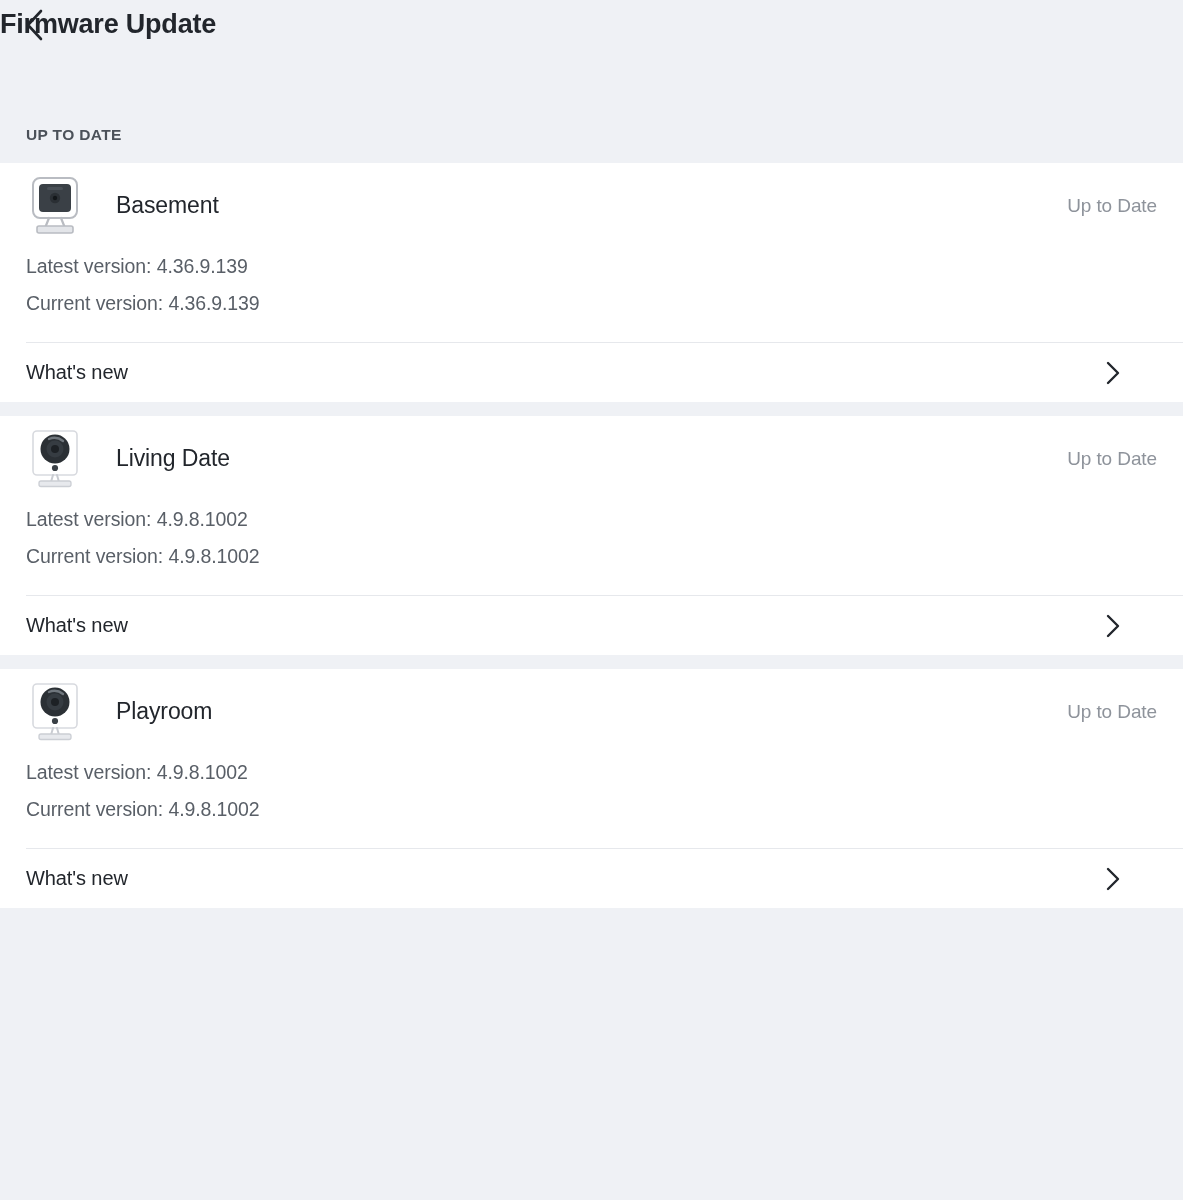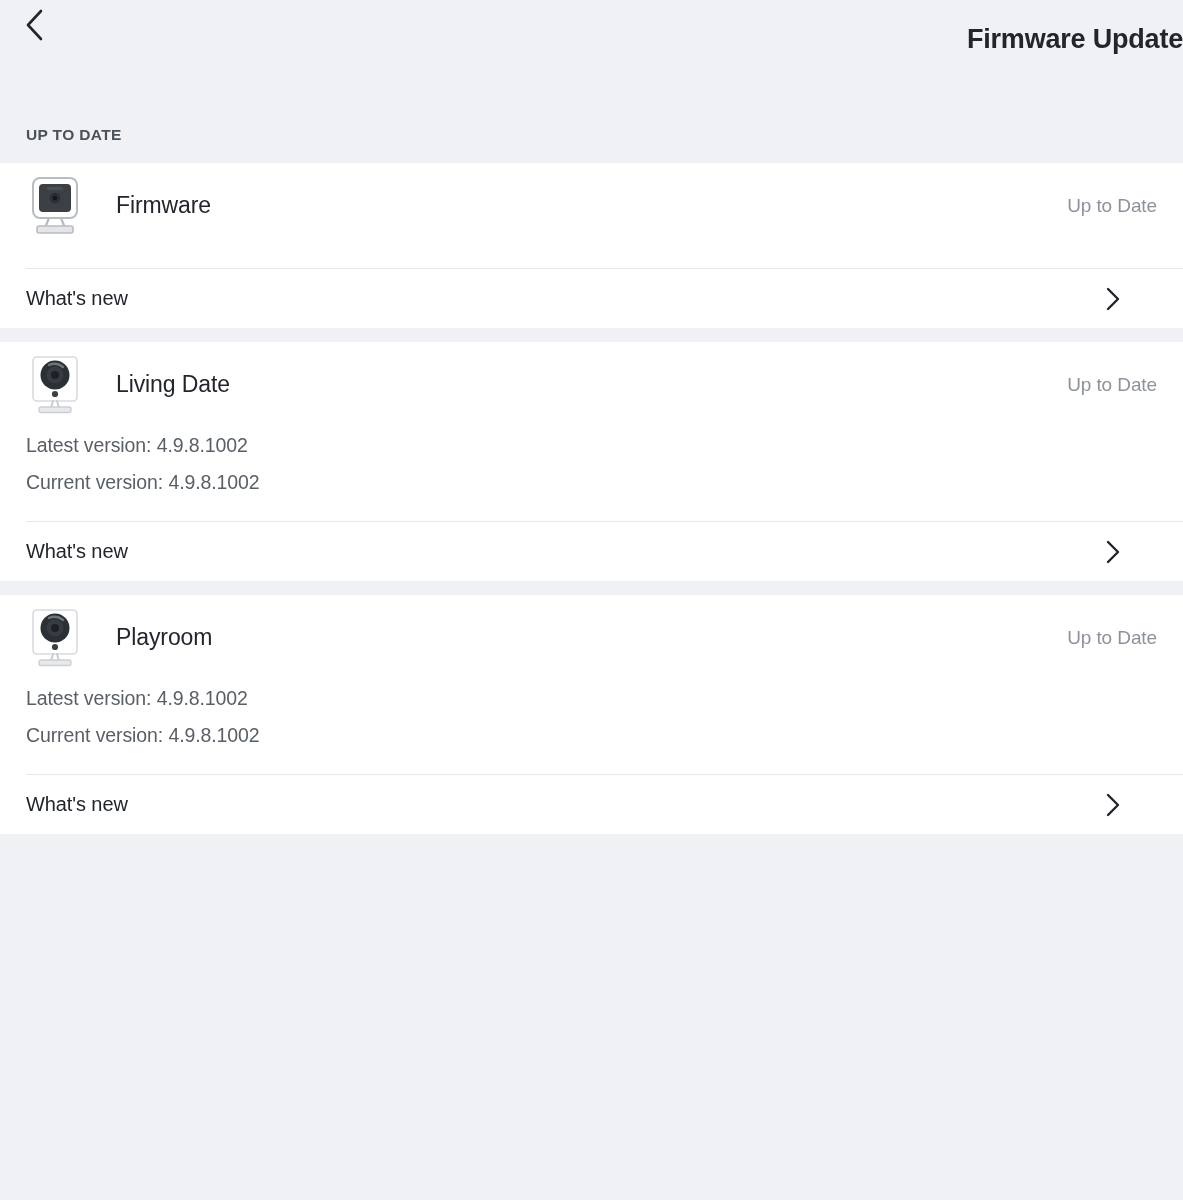--- a/index.html
+++ b/index.html
@@ -38,22 +38,22 @@
     justify-content: center;
     cursor: pointer;
   }
   .chev {
     display: block;
   }
   .header-title {
     position: absolute;
     left: 0;
     right: 0;
-    top: 20px;
-    text-align: right;
+    top: 5px;
+    text-align: left;
     font-size: 27px;
     font-weight: 600;
     color: #22262c;
     letter-spacing: -0.2px;
     line-height: 38px;
   }
 
   
   .section-label {
     position: absolute;
@@ -174,24 +174,26 @@
           <svg width="56" height="60" viewBox="0 0 56 60">
             <rect x="6" y="2" width="44" height="40" rx="7" ry="7" fill="#ffffff" stroke="#b9bcc2" stroke-width="2"></rect>
             <rect x="12" y="8" width="32" height="28" rx="4" ry="4" fill="#3a4046"></rect>
             <circle cx="28" cy="22" r="5.2" fill="#2a2f34"></circle>
             <circle cx="28" cy="22" r="2.2" fill="#13171a"></circle>
             <rect x="20" y="11" width="16" height="3" rx="1.5" fill="#4a5057"></rect>
             <path d="M22 42 L18 52 M34 42 L38 52" stroke="#b9bcc2" stroke-width="2.2" fill="none" stroke-linecap="round"></path>
             <rect x="10" y="50" width="36" height="7" rx="2" fill="#e3e5e9" stroke="#b9bcc2" stroke-width="1.6"></rect>
           </svg>
         </div>
-        <div class="device-name">Firmware</div>
+        <div class="device-name">Basement</div>
         <div class="device-status">Up to Date</div>
       </div>
       <div class="versions">
+        <div class="version-line">Latest version: 4.36.9.139</div>
+        <div class="version-line">Current version: 4.36.9.139</div>
       </div>
       <div class="whats-new-row">
         <div class="wn-inner">
           <span class="whats-new-label">What's new</span>
           <span class="row-chevron">
             <svg width="16" height="26" viewBox="0 0 16 26">
               <path d="M3 3 L13 13 L3 23" fill="none" stroke="#22262c" stroke-width="2.4" stroke-linecap="round" stroke-linejoin="round"></path>
             </svg>
           </span>
         </div>

